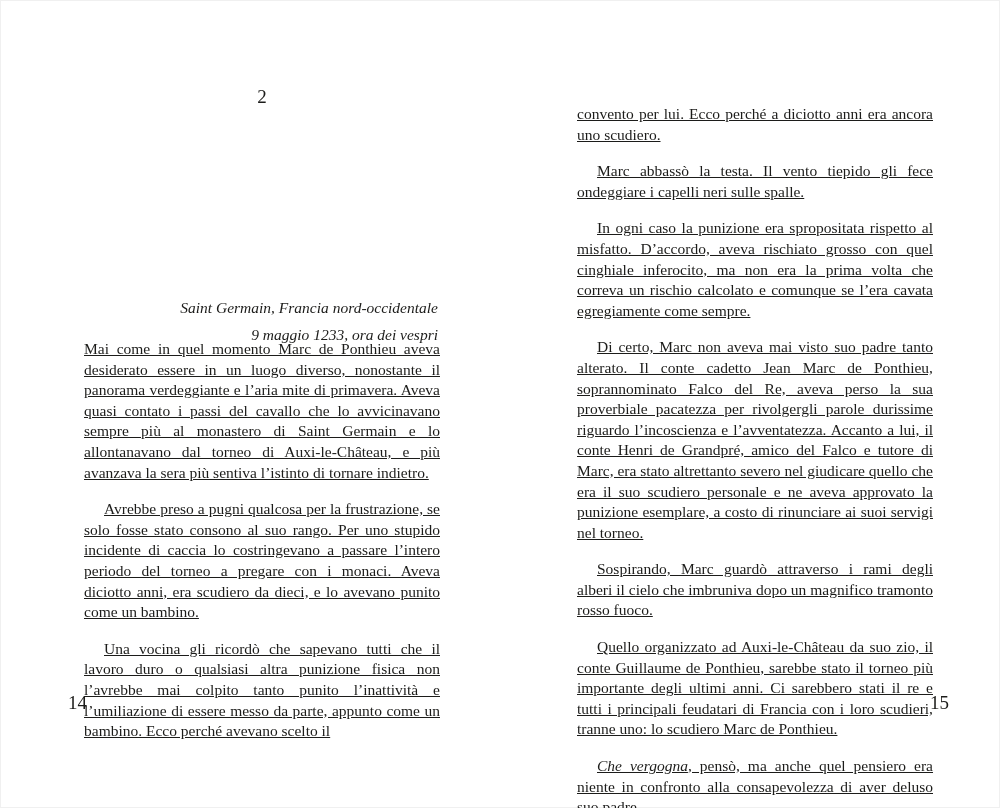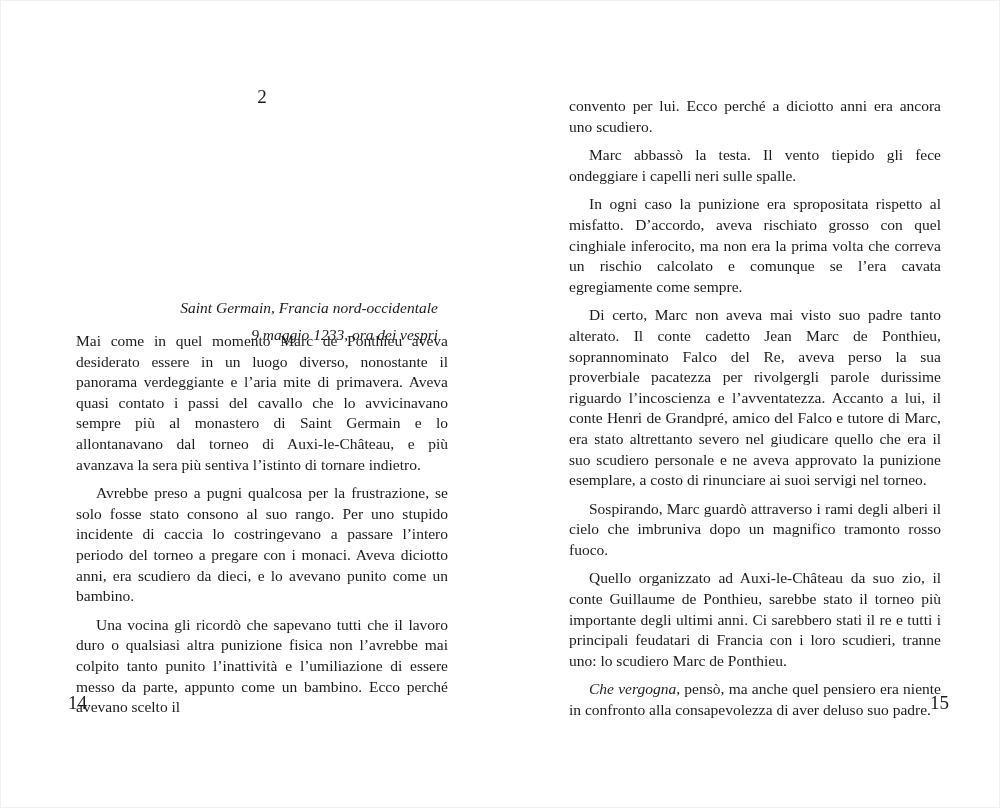--- a/index.html
+++ b/index.html
@@ -43,21 +43,21 @@
     left: 0; right: 0;
     font-size: 15.5px;
     line-height: 20.6px;
     text-align: justify;
     hyphens: auto;
     -webkit-hyphens: auto;
   }
   .body-left  { top: 323px; }
   .body-right { top: 88px; }
 
-  .para { margin: 8px; }
+  .para { margin: 16px; text-decoration: underline; }
   .para.indent { text-indent: 20px; }
   .run.italic { font-style: italic; }
 
   .folio { position: absolute; top: 692px; font-size: 19px; }
   .folio-left  { left: 0; }
   .folio-right { right: 0; }
 </style>
 </head>
 <body>
 

